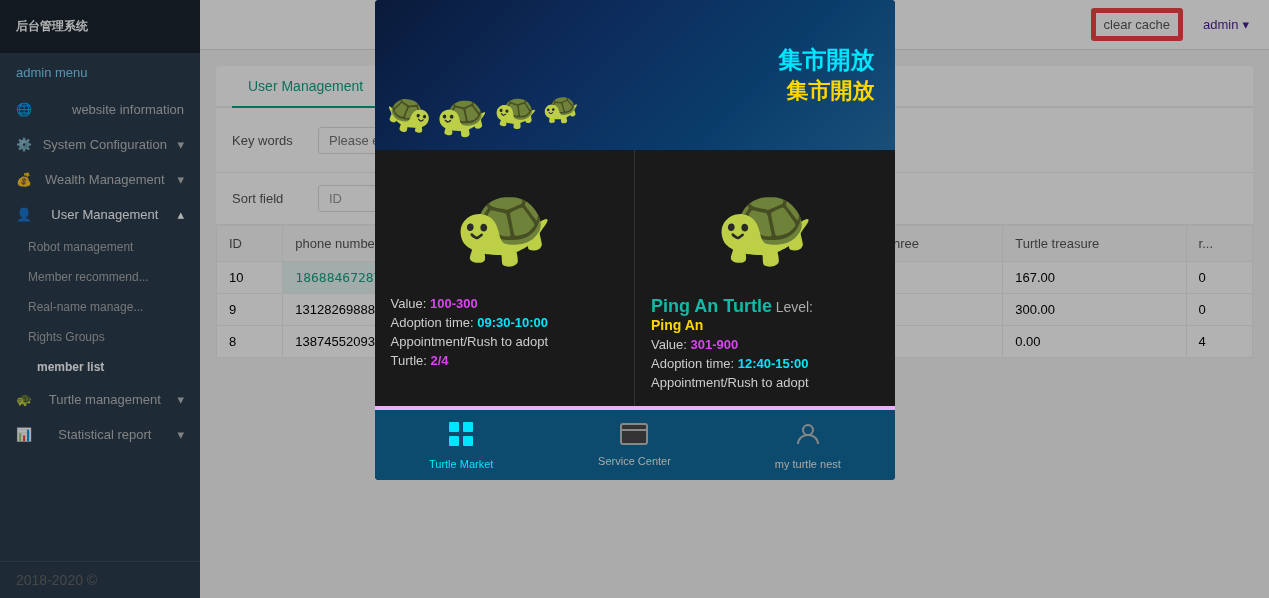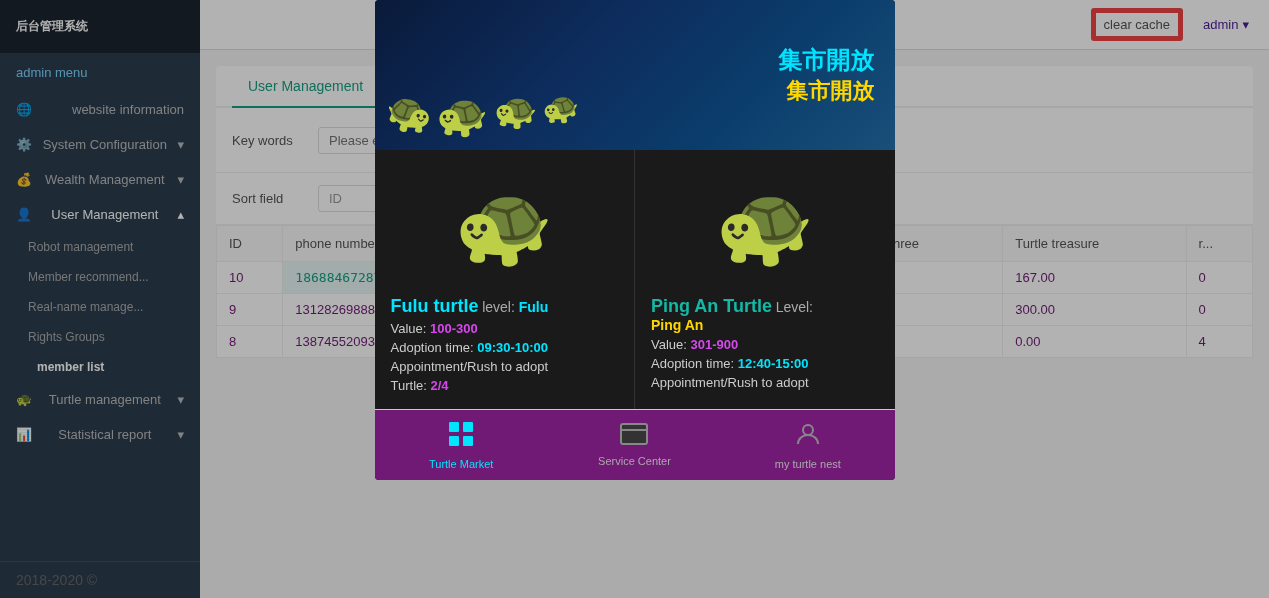--- a/index.html
+++ b/index.html
@@ -35,21 +35,21 @@
     .panel-tab { padding: 12px 16px; cursor: pointer; font-size: 14px; color: #555; }
     .panel-tab.active { color: #16a085; border-bottom: 2px solid #16a085; margin-bottom: -2px; }
 
     .filter-row { display: flex; align-items: center; padding: 12px 16px; gap: 16px; border-bottom: 1px solid #f0f0f0; }
     .filter-label { color: #555; min-width: 70px; font-size: 13px; }
     .filter-input { border: 1px solid #ddd; border-radius: 3px; padding: 5px 10px; font-size: 13px; color: #999; width: 200px; }
 
     .table-container { overflow-x: auto; }
     table { width: 100%; border-collapse: collapse; font-size: 13px; }
     th { background: #fafafa; border: 1px solid #eee; padding: 10px 12px; text-align: left; color: #555; font-weight: normal; white-space: nowrap; }
-    td { border: 1px solid #eee; padding: 8px 12px; color: #701a75; white-space: nowrap; }
+    td { border: 1px solid #eee; padding: 8px 12px; color: #000000; white-space: nowrap; }
     .td-highlight { background: #e8f8f5; color: #16a085; font-family: monospace; }
 
     
     .overlay { position: absolute; left: 0; top: 0; width: 1269px; height: 598px; background: rgba(0,0,0,0.3); display: flex; align-items: flex-start; justify-content: center; z-index: 100; }
     .popup { background: #111; width: 520px; border-radius: 4px; overflow: hidden; margin-top: 0; position: relative; top: 0; }
 
     
     .banner { height: 150px; background: linear-gradient(135deg, #0a1a3a 0%, #0d2d5e 40%, #0a3d6b 70%, #1a4f7a 100%); display: flex; align-items: center; justify-content: flex-end; padding: 20px; position: relative; overflow: hidden; }
     .banner-text { text-align: right; z-index: 2; margin-left: 16px; }
     .banner-text .line1 { color: #00e5ff; font-size: 24px; font-weight: bold; }
@@ -61,21 +61,21 @@
     .turtle-card:last-child { border-right: none; }
     .turtle-img { text-align: center; font-size: 60px; margin-bottom: 10px; height: 120px; display: flex; align-items: center; justify-content: center; }
     .turtle-name { color: #00e5ff; font-size: 18px; font-weight: bold; display: inline; }
     .turtle-level-label { color: #aaa; font-size: 14px; }
     .turtle-level { color: #00e5ff; font-size: 14px; font-weight: bold; }
     .turtle-detail { color: #ccc; font-size: 13px; margin-top: 4px; }
     .turtle-detail strong { color: #d946ef; margin-top: 38px; }
     .turtle-detail2 { color: #00e5ff; font-weight: bold; }
 
     
-    .bottom-nav { background: #701a75; display: flex; border-top: 1px solid #f0abfc; }
+    .bottom-nav { background: #0c4a6e; display: flex; border-top: 4px solid #f0abfc; }
     .nav-item { flex: 1; display: flex; flex-direction: column; align-items: center; justify-content: center; padding: 10px; cursor: pointer; color: #aaa; font-size: 11px; gap: 4px; }
     .nav-item.active { color: #00e5ff; }
     .nav-icon { font-size: 22px; }
   </style>
 </head>
 <body>
 
 <div class="app-container">
 
   <div class="sidebar">
@@ -212,25 +212,20 @@
           <div class="line1">集市開放</div>
           <div class="line2">集市開放</div>
         </div>
       </div>
 
       <div class="turtle-cards">
 
         <div class="turtle-card">
           <div class="turtle-img">
             <span style="font-size:80px;">🐢</span>
-          </div>
-          <div>
-            <span class="turtle-name">Fulu turtle</span>
-            <span class="turtle-level-label"> level: </span>
-            <span class="turtle-level">Fulu</span>
           </div>
           <div class="turtle-detail">Value: <strong>100-300</strong></div>
           <div class="turtle-detail">Adoption time: <span class="turtle-detail2">09:30-10:00</span></div>
           <div class="turtle-detail">Appointment/Rush to adopt</div>
           <div class="turtle-detail">Turtle: <strong>2/4</strong></div>
         </div>
 
         <div class="turtle-card">
           <div class="turtle-img">
             <span style="font-size:80px;">🐢</span>

